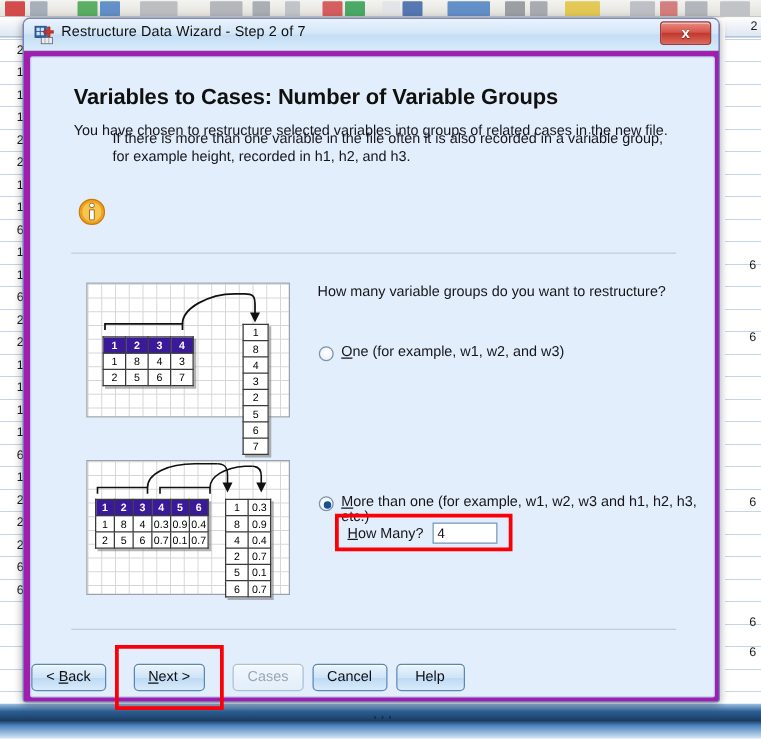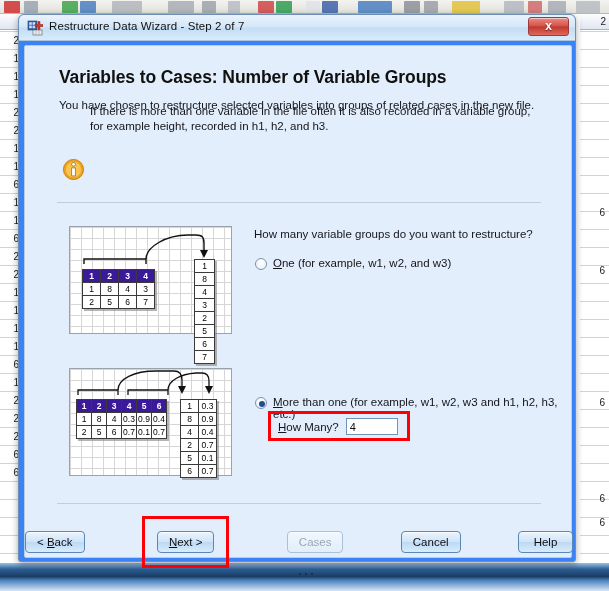--- a/index.html
+++ b/index.html
@@ -57,21 +57,21 @@
     background-size: 6px 4px;
   }
   #bg-scroll-h {
     position: absolute; left: 22px; top: 555px; width: 556px; height: 8px;
     background: #eef2f7; border-top: 1px solid #c3cedd;
   }
 
   
   #dialog {
     position: absolute; left: 18px; top: 14px; width: 558px; height: 548px;
-    background: #3b82f6;
+    background: #a21caf;
     border: 1px solid #6b8fb5;
     border-radius: 6px 6px 3px 3px;
     box-shadow: 0 2px 7px rgba(0,0,0,.35);
   }
   #titlebar {
     position: relative; height: 26px;
     background: linear-gradient(#e9f3fc 0%, #d3e6f8 48%, #c3ddf4 52%, #d8ebfb 100%);
     border-radius: 5px 5px 0 0;
     border-bottom: 1px solid #a9c4dd;
   }
@@ -150,21 +150,21 @@
 
   
   #question {
     position: absolute; left: 229px; top: 182px; width: 300px;
     font-size: 11.5px; color: #15151a;
   }
   .radio-row {
     position: absolute; display: flex; align-items: flex-start; gap: 6px;
     font-size: 11.5px; color: #15151a; cursor: pointer;
   }
-  #radio-one  { left: 230px; top: 211px; }
+  #radio-one  { left: 230px; top: 230px; }
   #radio-many { left: 230px; top: 350px; }
   .radio-dot {
     width: 12px; height: 12px; border-radius: 50%; flex: 0 0 12px;
     border: 1px solid #7d93ab;
     background: radial-gradient(circle at 50% 35%, #ffffff, #e5eef8);
     position: relative; margin-top: 1px;
   }
   .radio-dot.checked::after {
     content: ""; position: absolute; left: 3px; top: 3px;
     width: 6px; height: 6px; border-radius: 50%; background: #1b4f8f;
@@ -183,21 +183,21 @@
   #howmany-input {
     width: 52px; height: 17px;
     background: #ffffff; border: 1px solid #6f93bb;
     font-size: 11px; color: #111; padding: 0 3px; line-height: 15px;
     font-family: "Liberation Sans", sans-serif;
   }
 
   
   #buttonbar {
     position: absolute; left: 0; top: 470px; width: 548px;
-    display: flex; justify-content: space-between; align-items: center; gap: 7px;
+    display: flex; justify-content: flex-start; align-items: center; gap: 7px;
   }
   .btn {
     min-width: 55px; height: 22px; padding: 0 11px;
     border: 1px solid #5a87b5; border-radius: 4px;
     background: linear-gradient(#eaf4fd 0%, #cfe4f7 50%, #bcd9f3 51%, #d9ecfb 100%);
     font-size: 11.5px; color: #0e0e12;
     display: flex; align-items: center; justify-content: center;
     cursor: pointer; white-space: nowrap;
     box-shadow: inset 0 1px 0 rgba(255,255,255,.7);
   }

